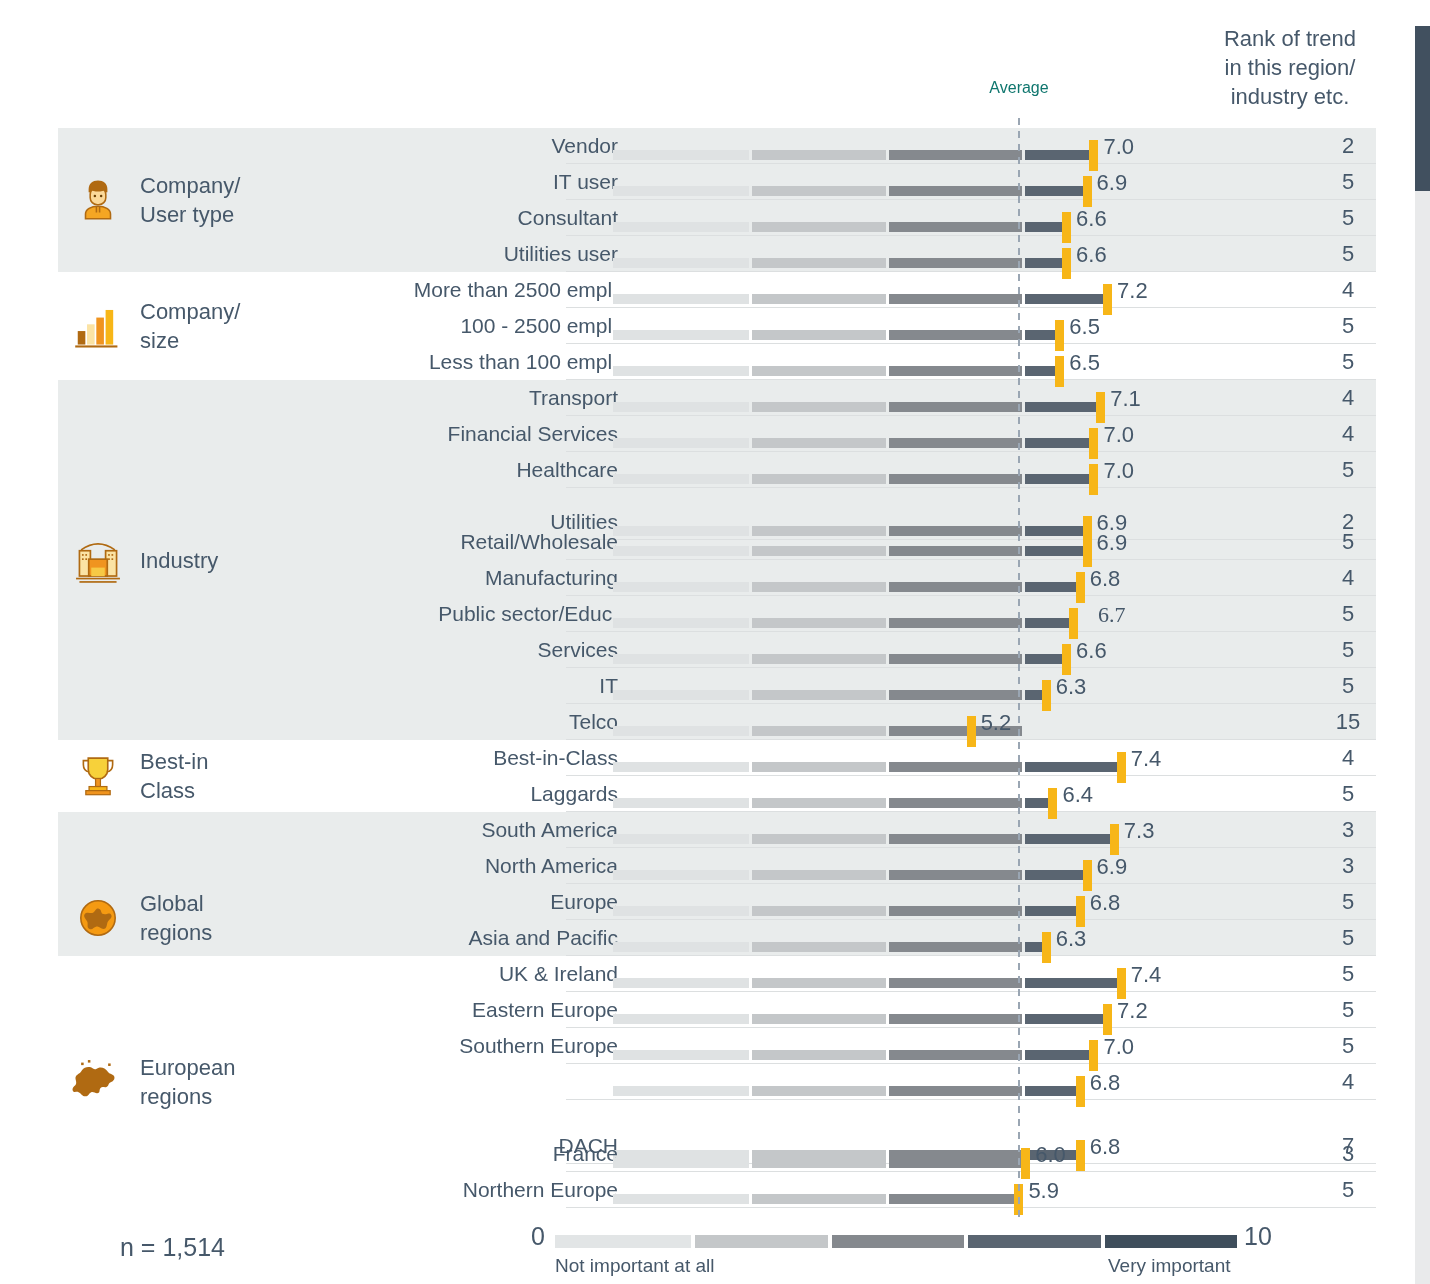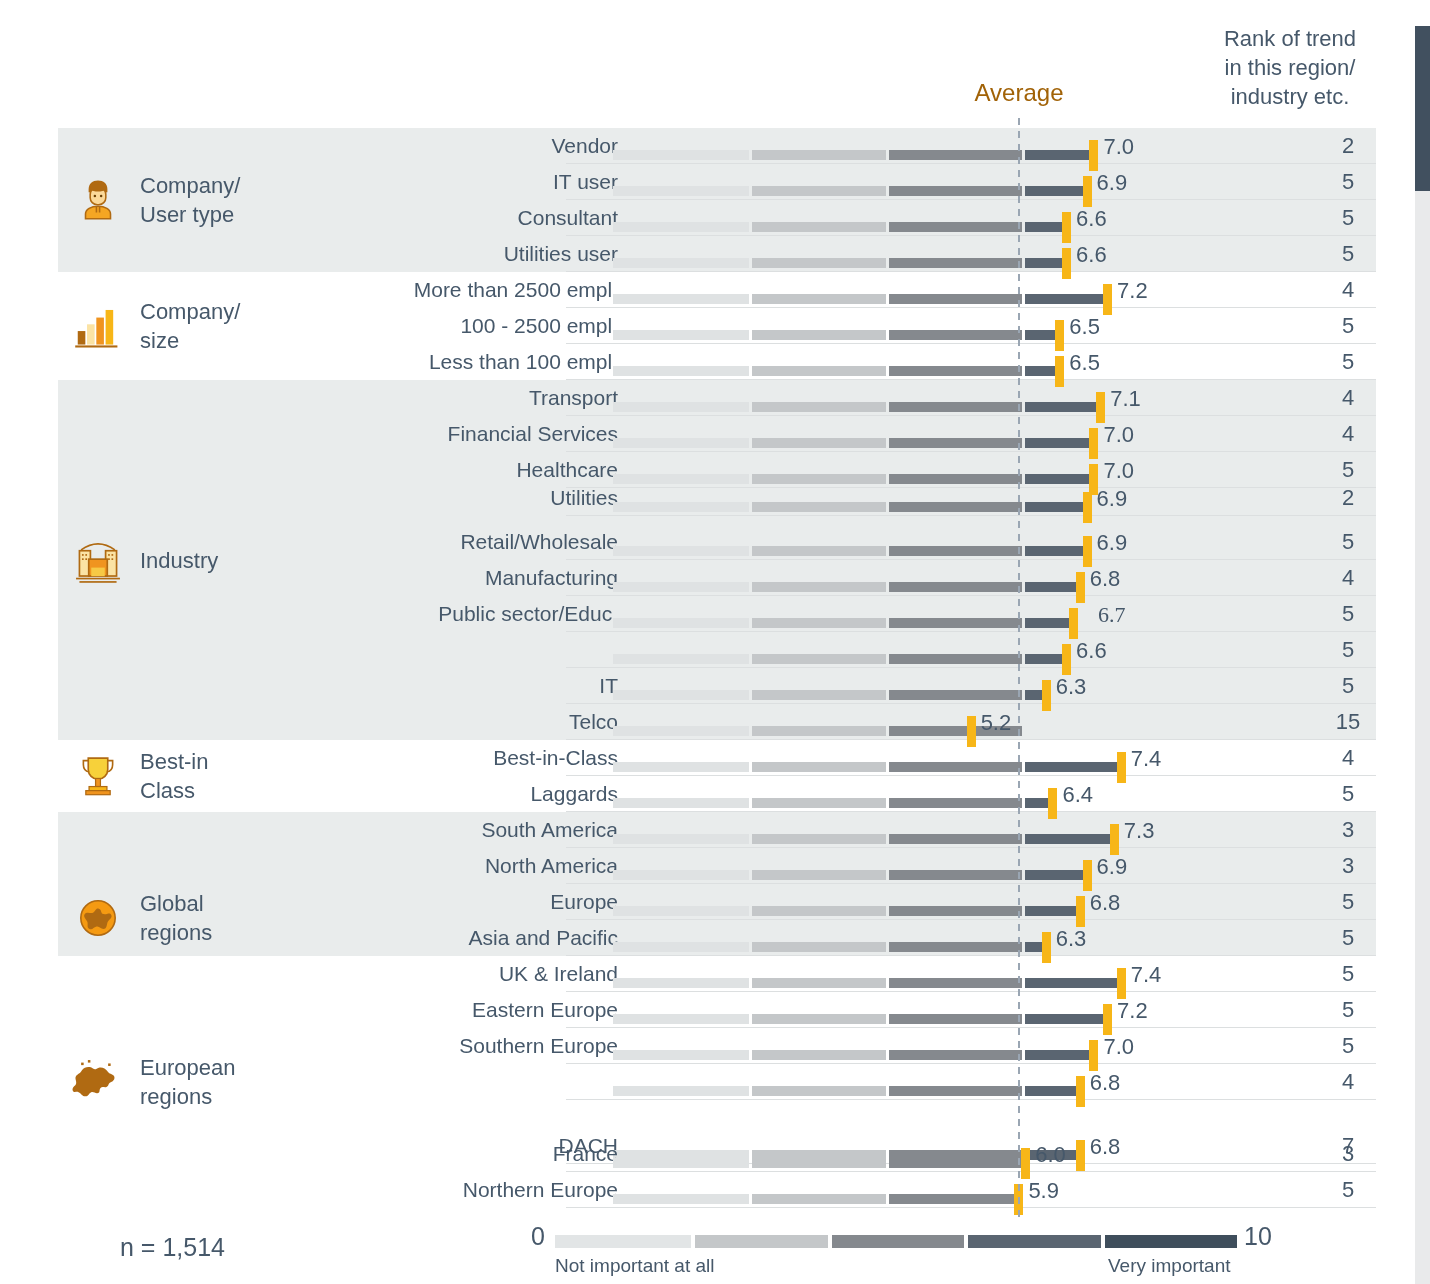--- a/index.html
+++ b/index.html
@@ -21,22 +21,22 @@
     left:1205px;top:24px;width:170px;
     text-align:center;
     font-size:22px;line-height:29px;
     color:#46586a;
     white-space:pre-line;
   }
   .hdr-average{
     position:absolute;
     left:944px;top:79px;width:150px;
     text-align:center;
-    font-size:24px;
-    color:#a16207;
+    font-size:16px;
+    color:#0f766e;
   }
 
   
   .band{
     position:absolute;
     left:58px;width:1318px;
     background:#e9ecec;
   }
 
   
@@ -361,21 +361,21 @@
         <div class="rowline"></div>
         <div class="row-label">Healthcare</div>
         <div class="seg s1" style="left: 555px; width: 136.4px; top: 22px; position: absolute;"></div>
         <div class="seg s2" style="left: 694.4px; width: 133.4px; top: 22px; position: absolute;"></div>
         <div class="seg s3" style="left: 830.8px; width: 133.4px; top: 22px; position: absolute;"></div>
         <div class="seg s4" style="left: 967.2px; width: 65.2px; top: 22px; position: absolute;"></div>
         <div class="marker" style="left: 1031.4px;"></div>
         <div class="val" style="left: 1045.4px;">7.0</div>
         <div class="rank">5</div>
       </div>
-      <div class="row" style="top: 480px; padding-left: 45px;">
+      <div class="row" style="top: 504px; padding-left: 45px;">
         <div class="rowline"></div>
         <div class="row-label">Utilities</div>
         <div class="seg s1" style="left: 555px; width: 136.4px; top: 22px; position: absolute;"></div>
         <div class="seg s2" style="left: 694.4px; width: 133.4px; top: 22px; position: absolute;"></div>
         <div class="seg s3" style="left: 830.8px; width: 133.4px; top: 22px; position: absolute;"></div>
         <div class="seg s4" style="left: 967.2px; width: 58.38px; top: 22px; position: absolute;"></div>
         <div class="marker" style="left: 1024.58px;"></div>
         <div class="val" style="left: 1038.58px;">6.9</div>
         <div class="rank">2</div>
       </div>
@@ -407,20 +407,21 @@
         <div class="seg s1" style="left: 555px; width: 136.4px; top: 22px; position: absolute;"></div>
         <div class="seg s2" style="left: 694.4px; width: 133.4px; top: 22px; position: absolute;"></div>
         <div class="seg s3" style="left: 830.8px; width: 133.4px; top: 22px; position: absolute;"></div>
         <div class="seg s4" style="left: 967.2px; width: 44.74px; top: 22px; position: absolute;"></div>
         <div class="marker" style="left: 1010.94px;"></div>
         <div class="val" style="left: 1040px; font-family: Liberation Serif, serif;">6.7</div>
         <div class="rank">5</div>
       </div>
       <div class="row" style="top: 632px;">
         <div class="rowline"></div>
+        <div class="row-label">Services</div>
         <div class="seg s1" style="left: 555px; width: 136.4px; top: 22px; position: absolute;"></div>
         <div class="seg s2" style="left: 694.4px; width: 133.4px; top: 22px; position: absolute;"></div>
         <div class="seg s3" style="left: 830.8px; width: 133.4px; top: 22px; position: absolute;"></div>
         <div class="seg s4" style="left: 967.2px; width: 37.92px; top: 22px; position: absolute;"></div>
         <div class="marker" style="left: 1004.12px;"></div>
         <div class="val" style="left: 1018.12px;">6.6</div>
         <div class="rank">5</div>
       </div>
       <div class="row" style="top: 668px;">
         <div class="rowline"></div>

